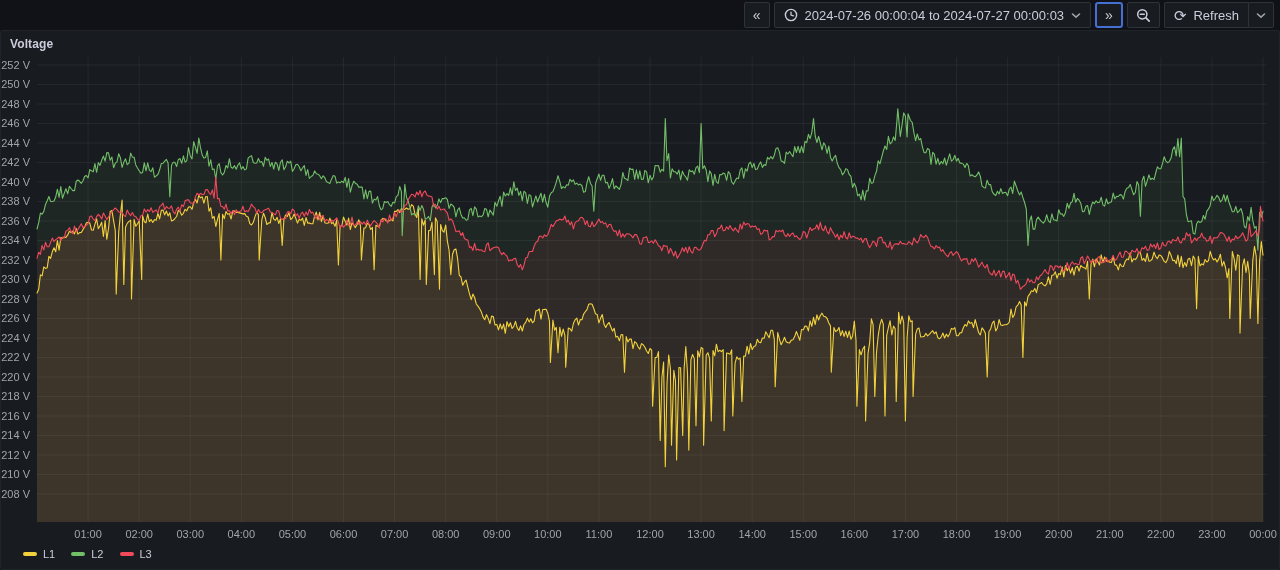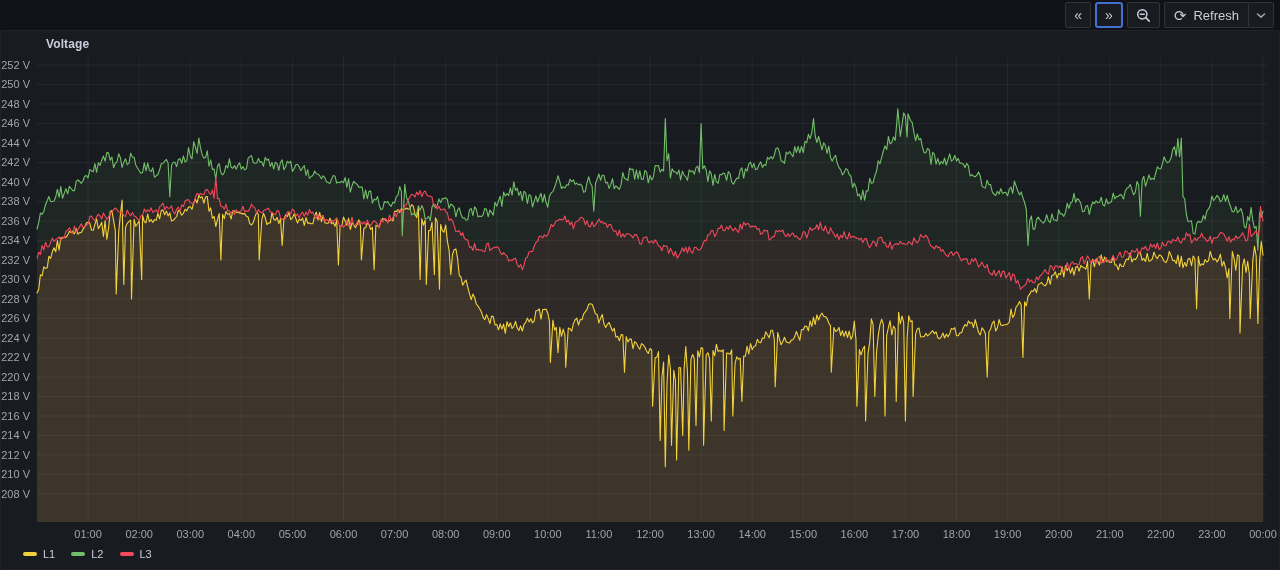--- a/index.html
+++ b/index.html
@@ -16,37 +16,47 @@
   .tb-group { display:flex; align-items:stretch; }
   .tb-group .tb-btn:first-child { border-top-right-radius:0; border-bottom-right-radius:0; border-right:none; }
   .tb-group .tb-btn:last-child { border-top-left-radius:0; border-bottom-left-radius:0; padding:0 7px; }
   .glyph { font-size:14px; color:#ccccdc; line-height:1; }
   .refresh-glyph { font-size:15px; }
   svg.mini { display:block; }
   
   .panel { position:absolute; top:30px; left:0; width:1280px; height:540px;
     background:#181b1f; border:1px solid #202328; border-radius:2px; }
   .panel-title { position:absolute; top:6px; left:9px; font-size:12px; font-weight:700;
-    color:#ccccdc; letter-spacing:.1px; cursor:pointer;margin-left:36px; }
+    color:#ccccdc; letter-spacing:.1px; cursor:pointer; }
   #plot { position:absolute; top:0; left:0; }
   .tick { font-family:"Liberation Sans", sans-serif; font-size:11px; fill:#a1a5ac; }
   
   .legend { position:absolute; left:22px; bottom:9px; display:flex; gap:16px; align-items:center; }
   .legend-item { display:flex; align-items:center; gap:6px; cursor:pointer; }
   .legend-dash { width:14px; height:4px; border-radius:2px; }
   .legend-label { font-size:11px; color:#ccccdc; }
 </style>
 </head>
 <body>
 
 <div class="toolbar">
   <button class="tb-btn icon-only">
     <span class="glyph">«</span>
   </button>
 
+  <button class="tb-btn">
+    <svg class="mini" width="14" height="14" viewBox="0 0 14 14">
+      <circle cx="7" cy="7" r="5.6" fill="none" stroke="#ccccdc" stroke-width="1.4"></circle>
+      <path d="M7 4.2 L7 7 L9.4 7.8" fill="none" stroke="#ccccdc" stroke-width="1.3" stroke-linecap="round"></path>
+    </svg>
+    <span>2024-07-26 00:00:04 to 2024-07-27 00:00:03</span>
+    <svg class="mini" width="10" height="7" viewBox="0 0 10 7">
+      <path d="M1.5 2 L5 5.2 L8.5 2" fill="none" stroke="#9fa4ab" stroke-width="1.6" stroke-linecap="round"></path>
+    </svg>
+  </button>
 
   <button class="tb-btn icon-only focused">
     <span class="glyph">»</span>
   </button>
 
   <button class="tb-btn icon-only">
     <svg class="mini" width="15" height="15" viewBox="0 0 15 15">
       <circle cx="6.3" cy="6.3" r="4.6" fill="none" stroke="#ccccdc" stroke-width="1.5"></circle>
       <line x1="9.7" y1="9.7" x2="13.2" y2="13.2" stroke="#ccccdc" stroke-width="1.7" stroke-linecap="round"></line>
       <line x1="4.3" y1="6.3" x2="8.3" y2="6.3" stroke="#ccccdc" stroke-width="1.4" stroke-linecap="round"></line>

